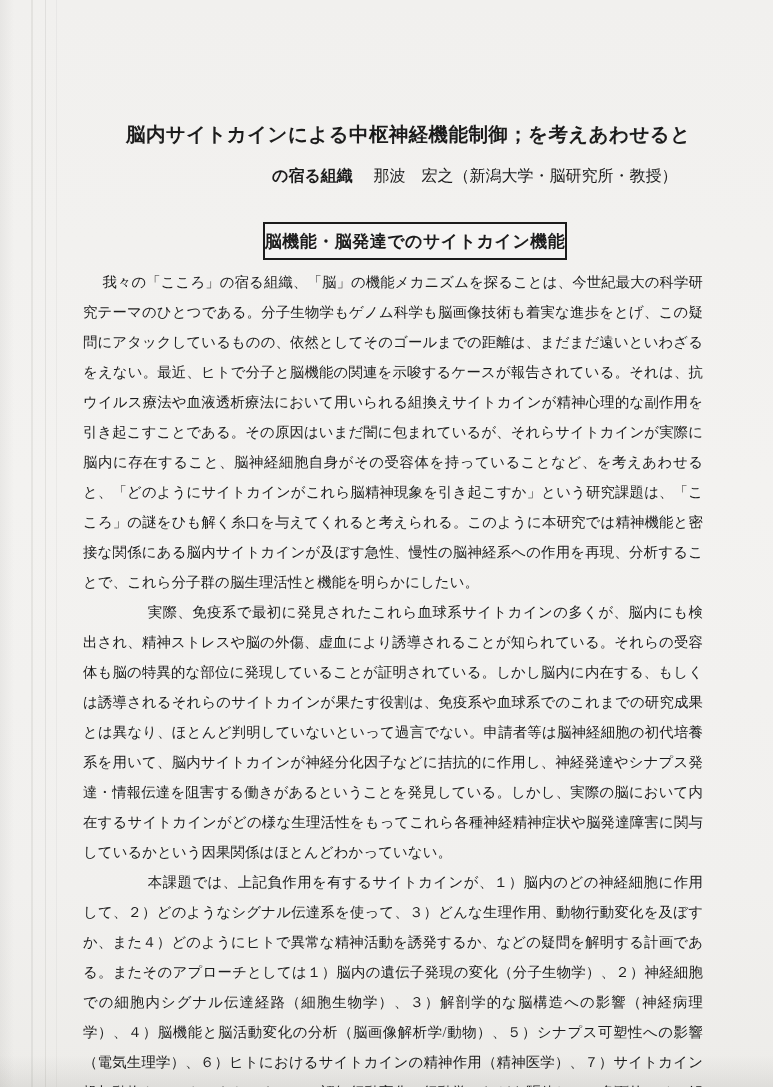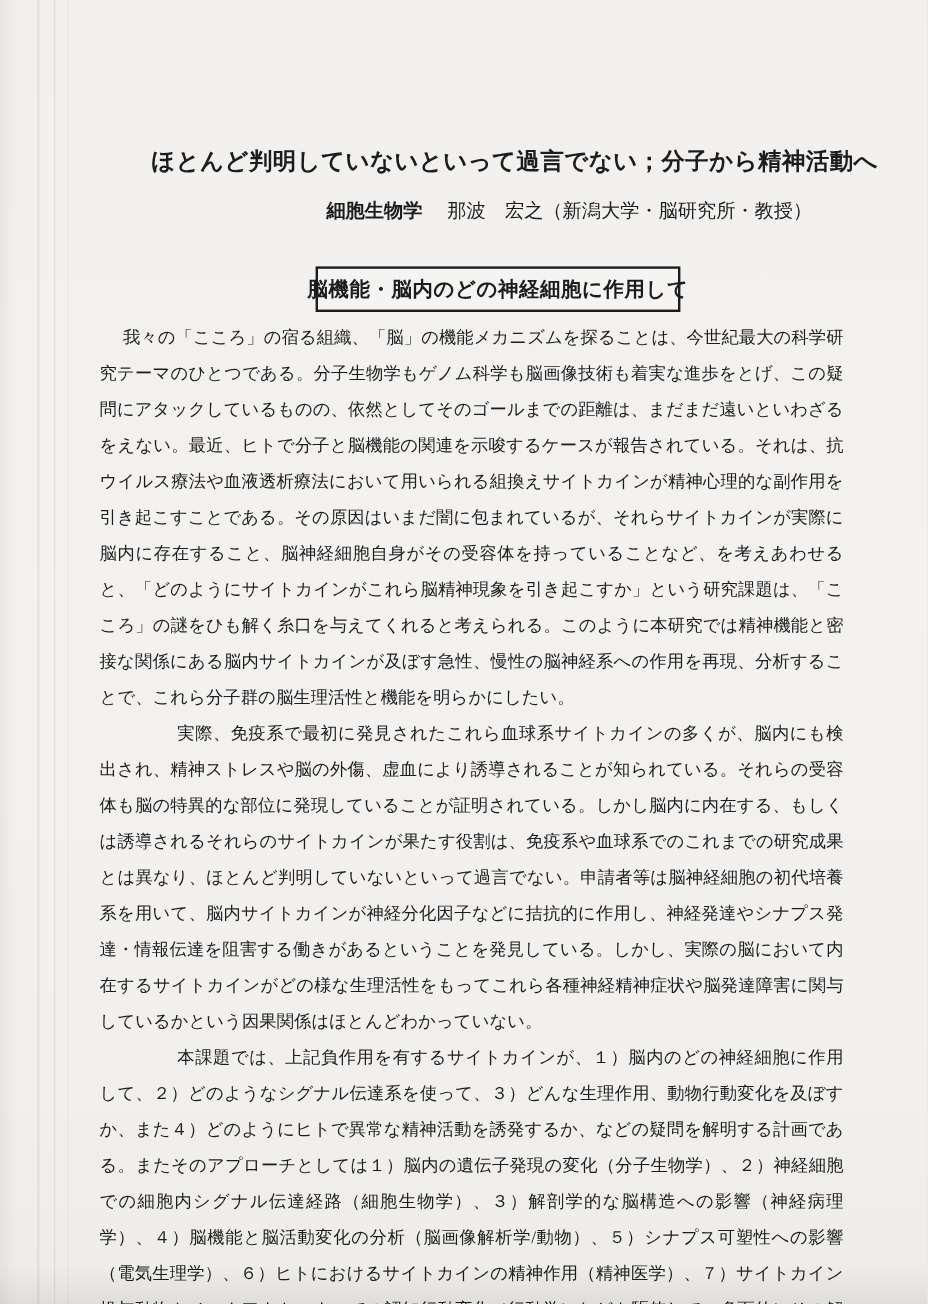--- a/index.html
+++ b/index.html
@@ -92,28 +92,28 @@
 <body>
 
 <div class="page">
 
   <div class="left-shade"></div>
   <div class="scan-line-a"></div>
   <div class="scan-line-b"></div>
   <div class="scan-line-c"></div>
   <div class="bottom-band"></div>
 
-  <div class="doc-title">ほとんど判明していないといって過言でない；分子から精神活動へ</div>
+  <div class="doc-title">脳内サイトカインによる中枢神経機能制御；を考えあわせると</div>
 
   <div class="author-line">
-    <span class="author-label">細胞生物学</span><span class="author-name">那波　宏之（新潟大学・脳研究所・教授）</span>
+    <span class="author-label">の宿る組織</span><span class="author-name">那波　宏之（新潟大学・脳研究所・教授）</span>
   </div>
 
   <div class="section-box">
-    <span class="section-heading">脳機能・脳内のどの神経細胞に作用して</span>
+    <span class="section-heading">脳機能・脳発達でのサイトカイン機能</span>
   </div>
 
   <div class="body-text">
     <p class="p-first">我々の「こころ」の宿る組織、「脳」の機能メカニズムを探ることは、今世紀最大の科学研究テーマのひとつである。分子生物学もゲノム科学も脳画像技術も着実な進歩をとげ、この疑問にアタックしているものの、依然としてそのゴールまでの距離は、まだまだ遠いといわざるをえない。最近、ヒトで分子と脳機能の関連を示唆するケースが報告されている。それは、抗ウイルス療法や血液透析療法において用いられる組換えサイトカインが精神心理的な副作用を引き起こすことである。その原因はいまだ闇に包まれているが、それらサイトカインが実際に脳内に存在すること、脳神経細胞自身がその受容体を持っていることなど、を考えあわせると、「どのようにサイトカインがこれら脳精神現象を引き起こすか」という研究課題は、「こころ」の謎をひも解く糸口を与えてくれると考えられる。このように本研究では精神機能と密接な関係にある脳内サイトカインが及ぼす急性、慢性の脳神経系への作用を再現、分析することで、これら分子群の脳生理活性と機能を明らかにしたい。</p>
     <p class="p-indent">実際、免疫系で最初に発見されたこれら血球系サイトカインの多くが、脳内にも検出され、精神ストレスや脳の外傷、虚血により誘導されることが知られている。それらの受容体も脳の特異的な部位に発現していることが証明されている。しかし脳内に内在する、もしくは誘導されるそれらのサイトカインが果たす役割は、免疫系や血球系でのこれまでの研究成果とは異なり、ほとんど判明していないといって過言でない。申請者等は脳神経細胞の初代培養系を用いて、脳内サイトカインが神経分化因子などに拮抗的に作用し、神経発達やシナプス発達・情報伝達を阻害する働きがあるということを発見している。しかし、実際の脳において内在するサイトカインがどの様な生理活性をもってこれら各種神経精神症状や脳発達障害に関与しているかという因果関係はほとんどわかっていない。</p>
     <p class="p-indent">本課題では、上記負作用を有するサイトカインが、１）脳内のどの神経細胞に作用して、２）どのようなシグナル伝達系を使って、３）どんな生理作用、動物行動変化を及ぼすか、また４）どのようにヒトで異常な精神活動を誘発するか、などの疑問を解明する計画である。またそのアプローチとしては１）脳内の遺伝子発現の変化（分子生物学）、２）神経細胞での細胞内シグナル伝達経路（細胞生物学）、３）解剖学的な脳構造への影響（神経病理学）、４）脳機能と脳活動変化の分析（脳画像解析学/動物）、５）シナプス可塑性への影響（電気生理学）、６）ヒトにおけるサイトカインの精神作用（精神医学）、７）サイトカイン投与動物やノックアウトマウスでの認知行動変化（行動学）などを駆使して、多面的にその解析を実施する計画である。最終的に、これら解析結果を相互に関連付け、総合的な視点から「脳内サイトカインによる中枢神経機能の制御メカニズム」の本質に迫りたい。</p>
   </div>
 
 </div>
 

